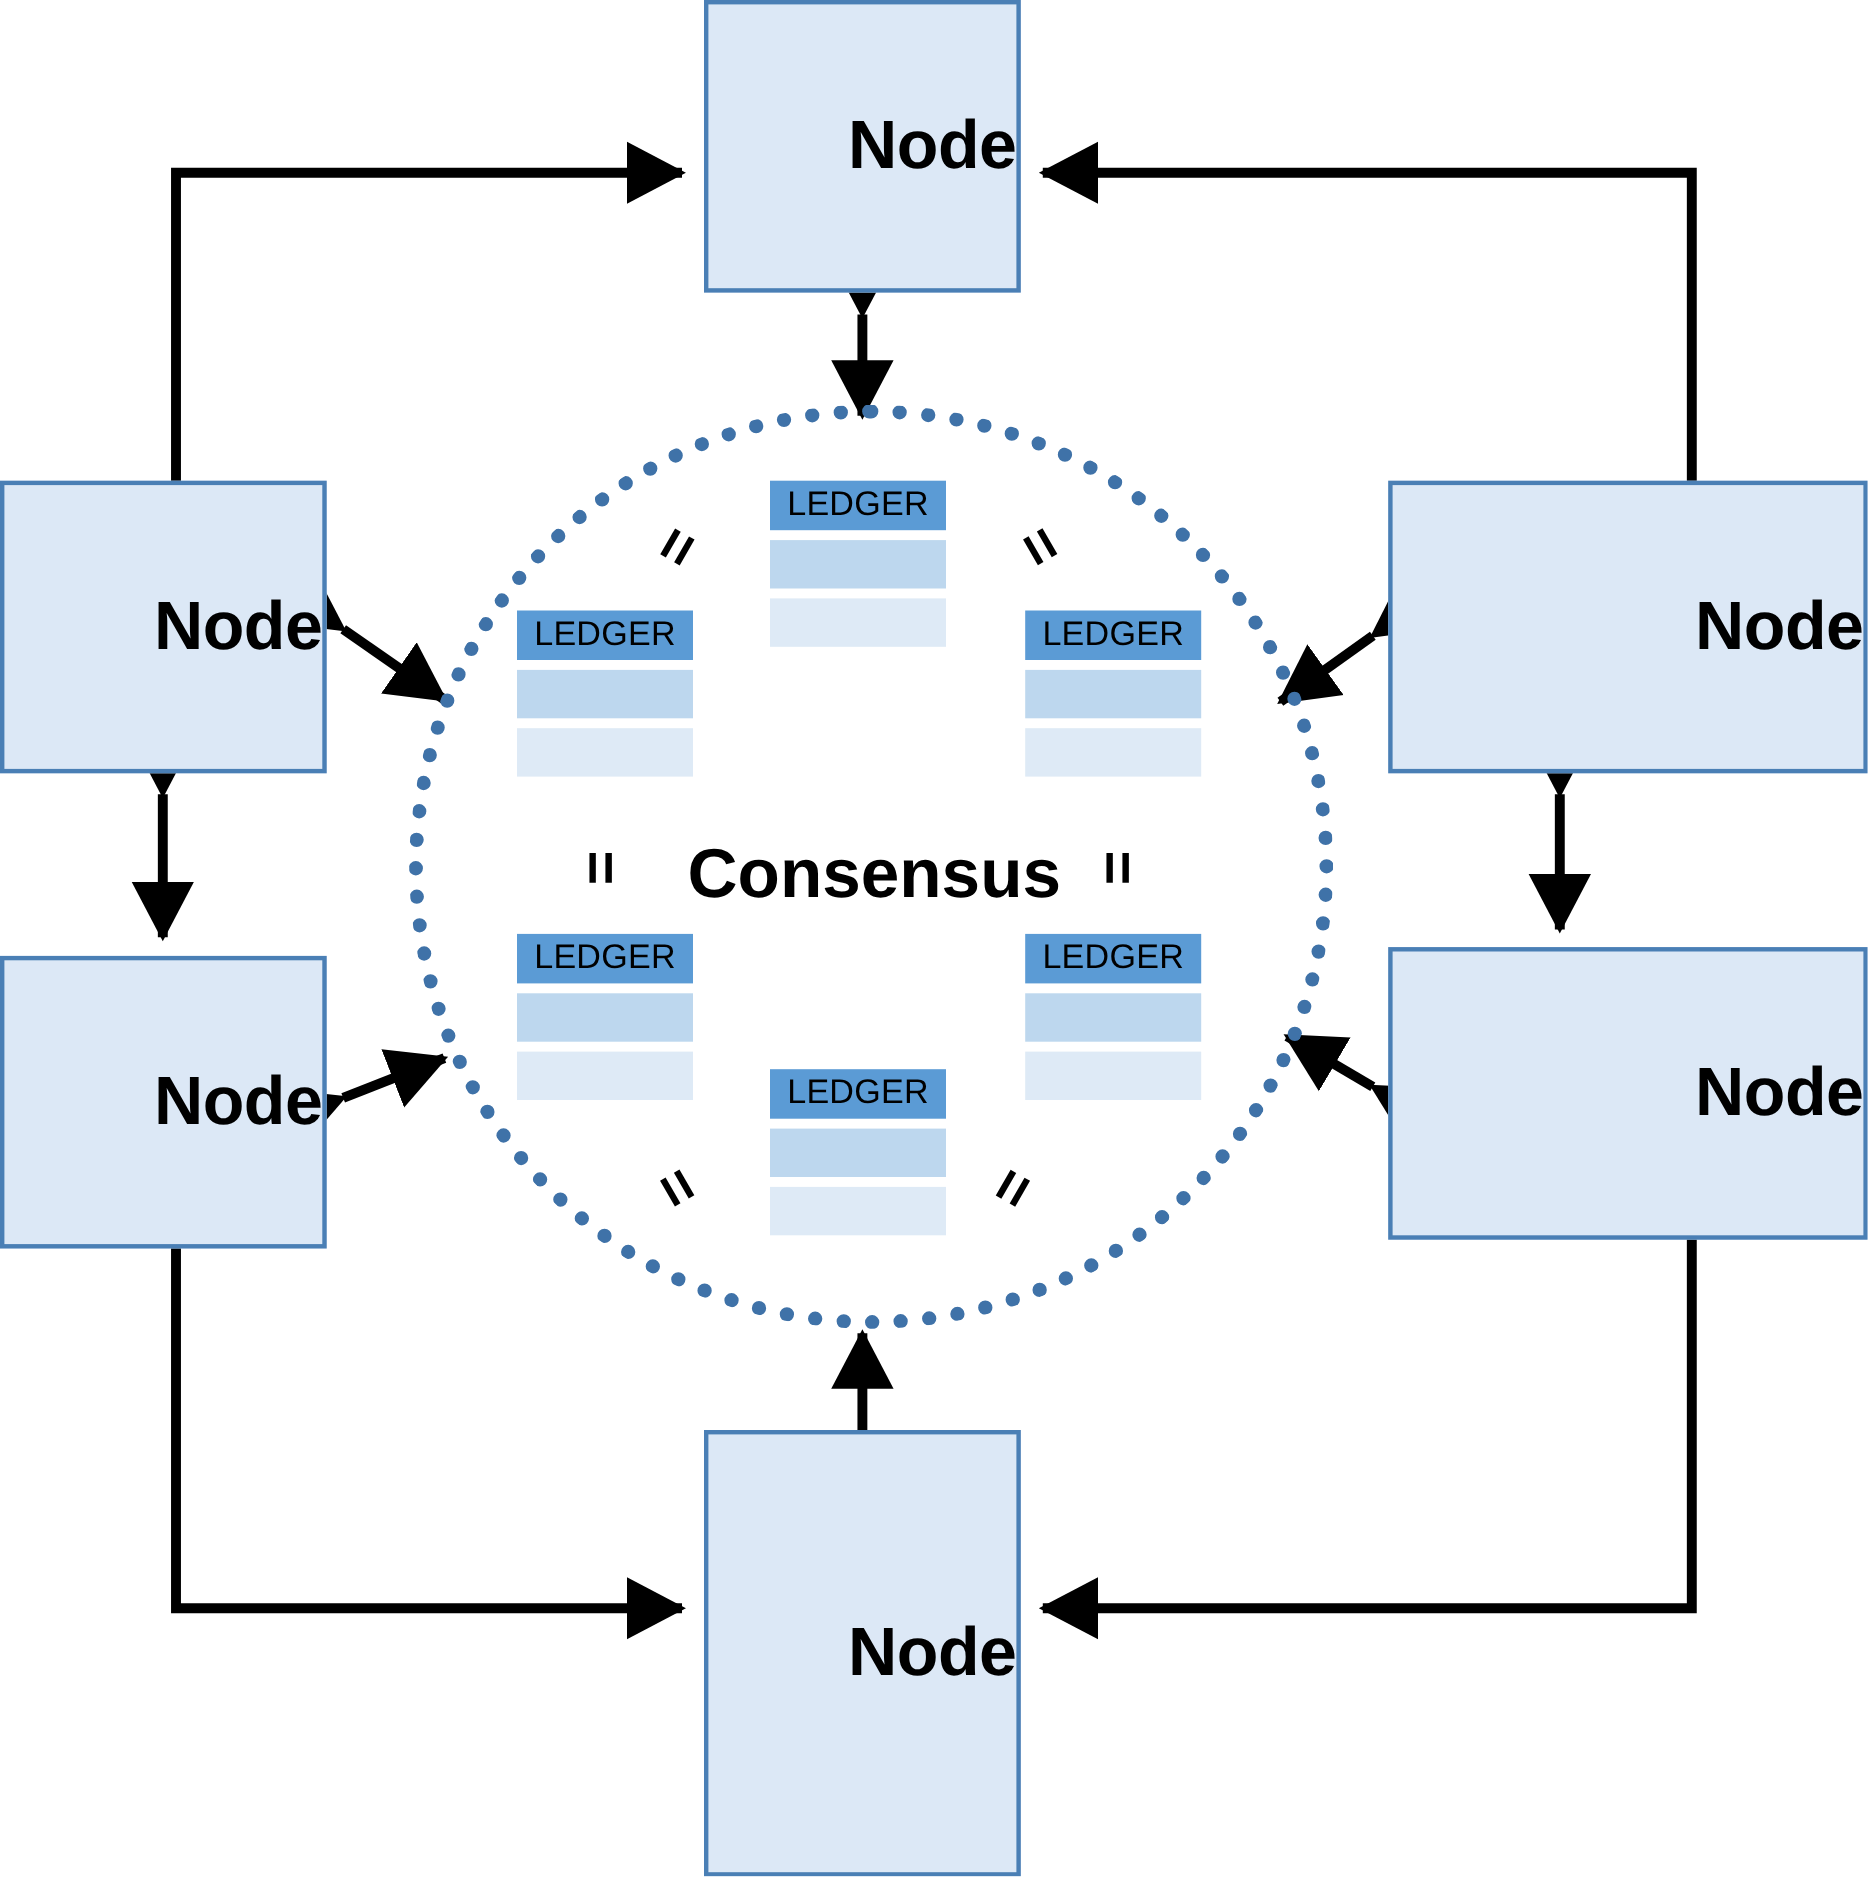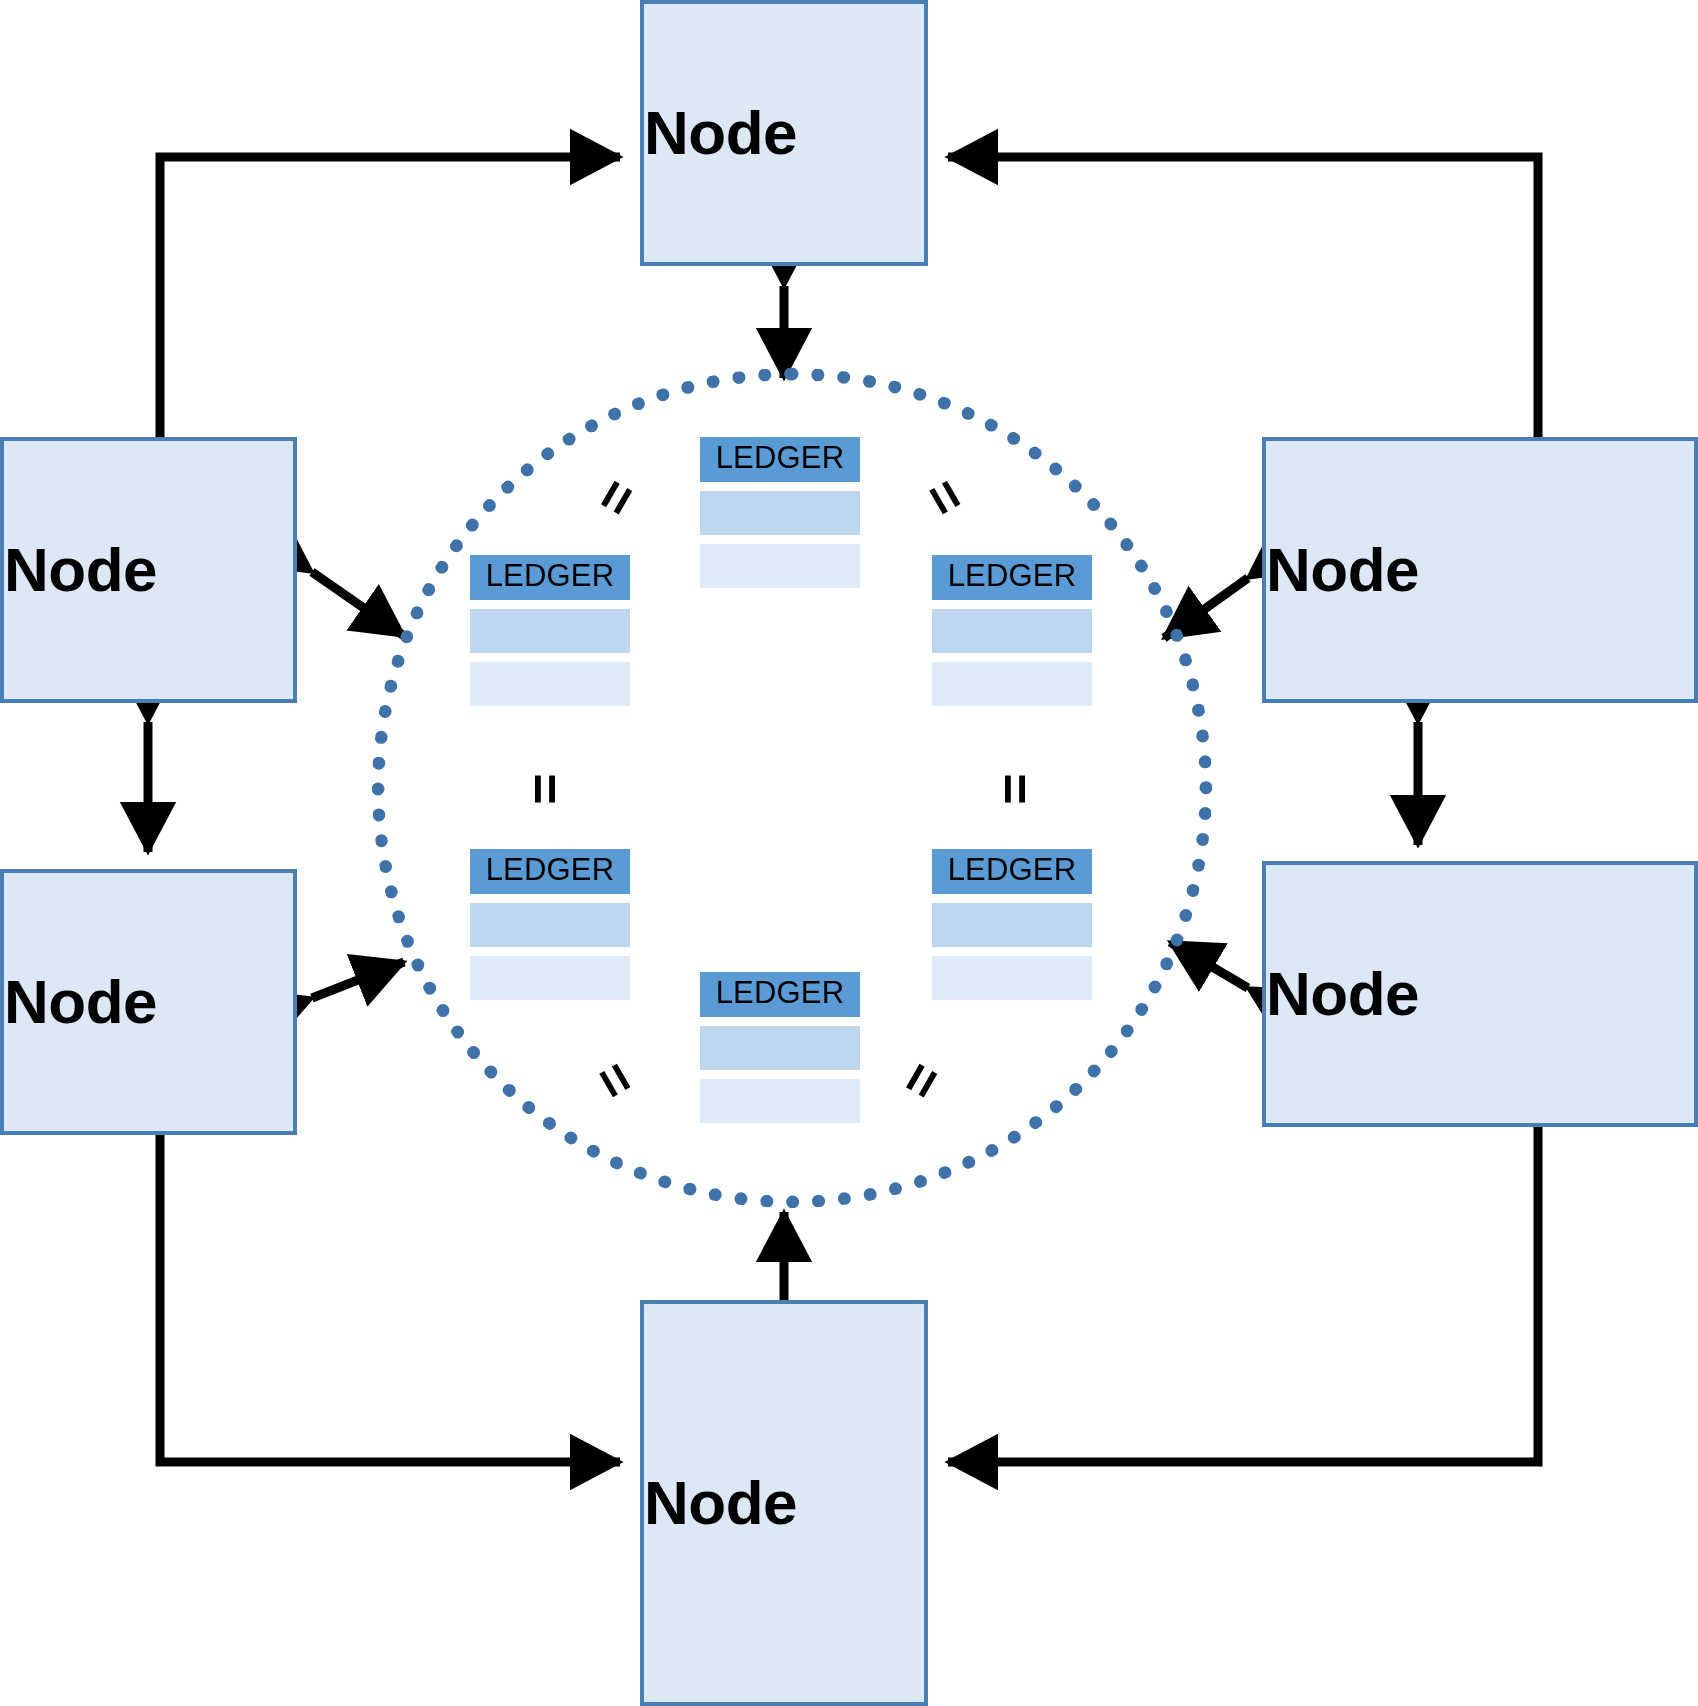--- a/index.html
+++ b/index.html
@@ -27,21 +27,21 @@
     pointer-events: none;
   }
   
   .node-box {
     position: absolute;
     background: #DCE8F6;
     border: 4px solid #4a7fb5;
     box-sizing: border-box;
     display: flex;
     align-items: center;
-    justify-content: flex-start;
+    justify-content: flex-end;
   }
   .node-label {
     font-family: "Liberation Sans", sans-serif;
     font-weight: bold;
     font-size: 62px;
     color: #000000;
     letter-spacing: -0.5px;
     line-height: 1;
   }
   
@@ -191,14 +191,15 @@
     <div class="ledger-row2"></div>
   </div>
 
   <div class="eq" id="eq0" style="left: 600px; top: 470px; transform: rotate(-60deg);">=</div>
   <div class="eq" id="eq1" style="left: 930px; top: 470px; transform: rotate(60deg);">=</div>
   <div class="eq" id="eq2" style="left: 530px; top: 762px; transform: rotate(90deg);">=</div>
   <div class="eq" id="eq3" style="left: 1000px; top: 762px; transform: rotate(90deg);">=</div>
   <div class="eq" id="eq4" style="left: 600px; top: 1053px; transform: rotate(60deg);">=</div>
   <div class="eq" id="eq5" style="left: 905px; top: 1053px; transform: rotate(-60deg);">=</div>
 
+  <div class="consensus-word" id="cw" style="left: 625px; top: 763px;">Consensus</div>
 
 </div>
 
 </body></html>

